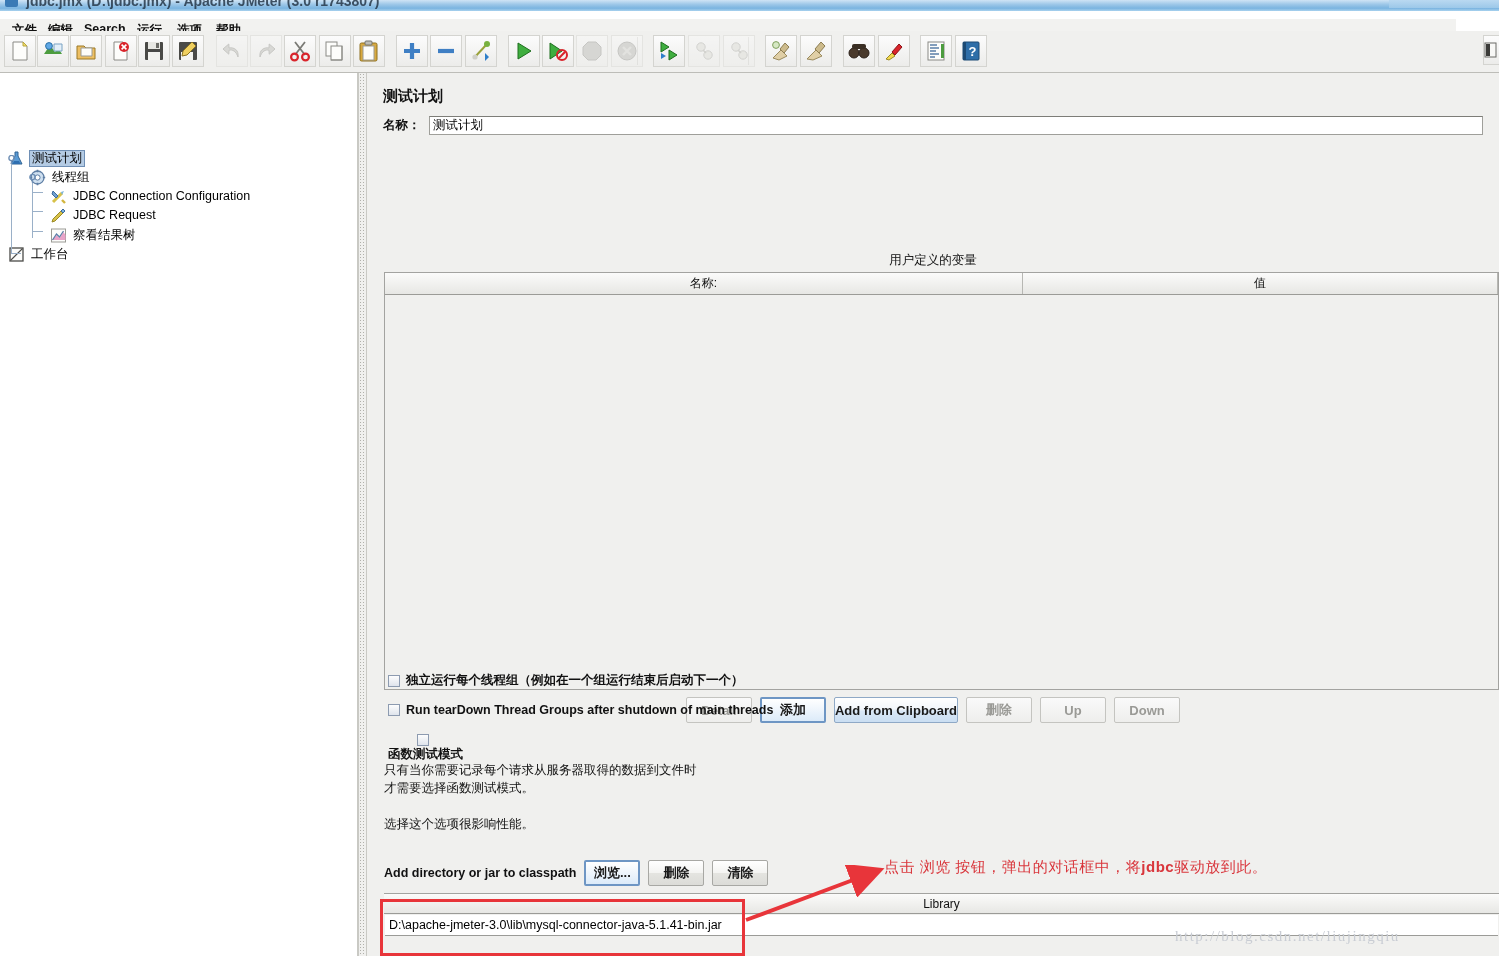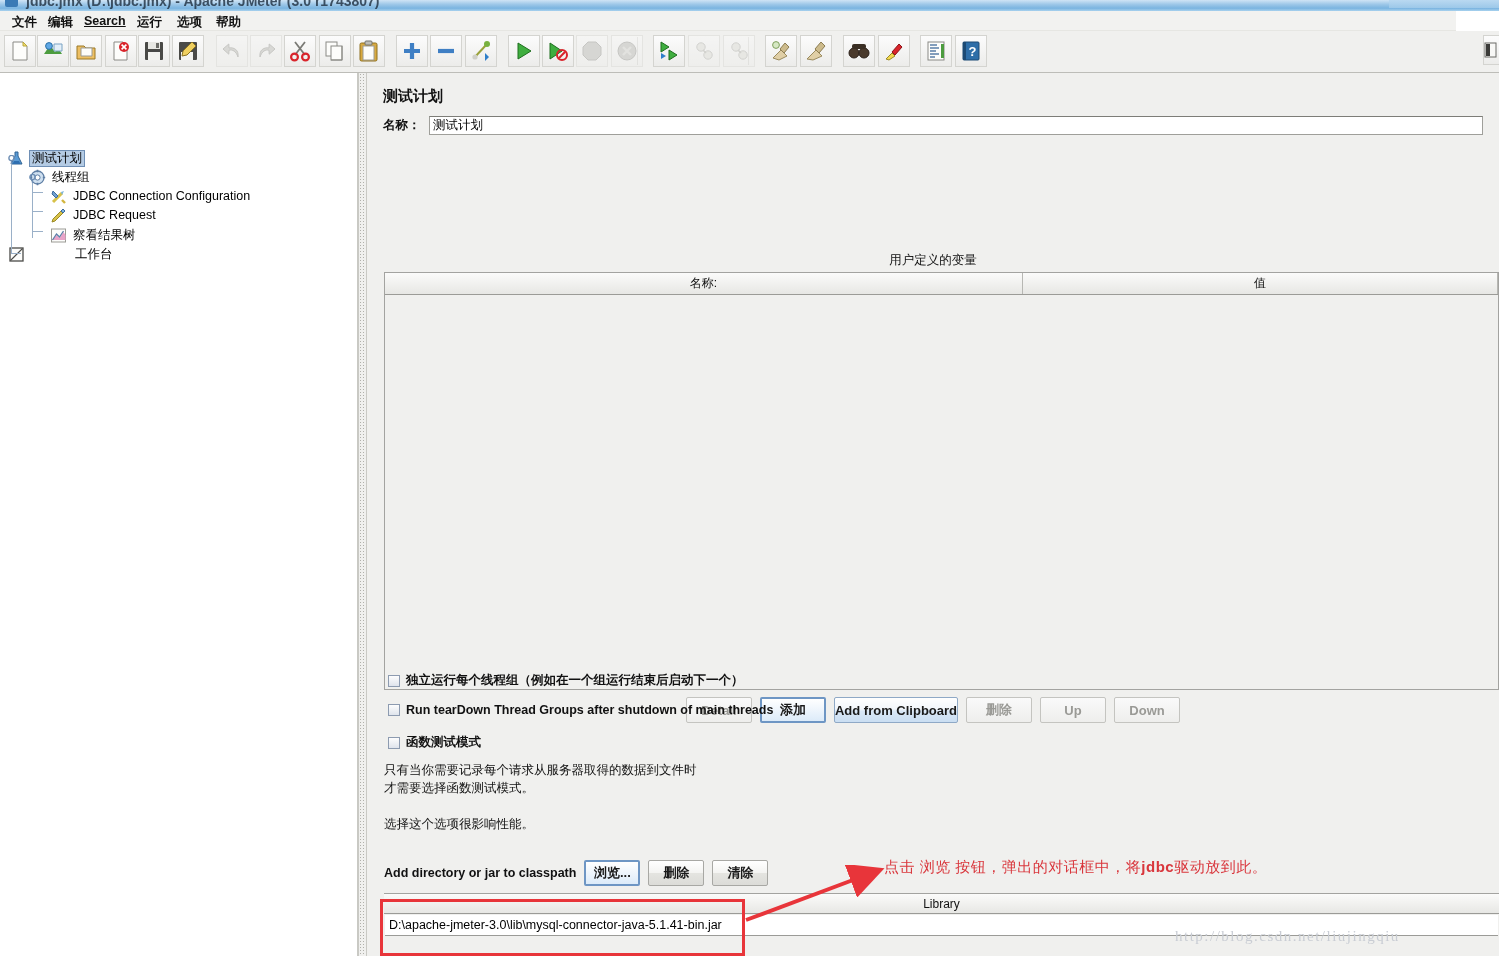--- a/index.html
+++ b/index.html
@@ -31,21 +31,21 @@
     position: absolute; left: 5px; top: -6px; width: 13px; height: 13px;
     background: #3a7ab5; border-radius: 2px;
   }
   #titlebar .tb-right {
     position: absolute; right: 0; top: -10px; width: 110px; height: 18px;
     background: linear-gradient(to bottom,#dfeefb,#9cc8e9);
   }
 
   
   #menubar {
-    position: absolute; left: 0; top: 11px; width: 1456px; height: 20px;
+    position: absolute; left: 0; top: 19px; width: 1456px; height: 20px;
     background: #f2f2f0;
     border-bottom: 1px solid #e6e6e2;
     box-sizing: border-box;
   }
   #menubar .menu-item {
     position: absolute; top: 2px;
     font-size: 12.5px; font-weight: bold; color: #111;
     padding: 1px 4px; cursor: default; white-space: nowrap;
   }
 
@@ -570,21 +570,21 @@
         <span class="tlabel">JDBC Request</span>
       </div>
       <div class="tnode" style="left: 50px; top: 153px;">
         <span class="ticon"><svg width="17" height="17" viewBox="0 0 17 17">
             <rect x="1.5" y="2" width="14" height="13" fill="#fdfdfb" stroke="#9b9b95"></rect>
             <path d="M2.5 13l4-5 3 3 4-6 2 3v5z" fill="#e8a3c8"></path>
             <path d="M2.5 13l4-6 3 3 4-6" fill="none" stroke="#5b7fa8" stroke-width="1.3"></path>
           </svg></span>
         <span class="tlabel">察看结果树</span>
       </div>
-      <div class="tnode" style="left: 8px; top: 172px; gap: 44px;">
+      <div class="tnode" style="left: 8px; top: 172px;">
         <span class="ticon"><svg width="17" height="17" viewBox="0 0 17 17">
             <rect x="2" y="2" width="13" height="13" fill="#fdfdfb" stroke="#4a4a47" stroke-width="1.3"></rect>
             <path d="M2.6 14.4L14.4 2.6" stroke="#4a4a47" stroke-width="1.3"></path>
           </svg></span>
         <span class="tlabel">工作台</span>
       </div>
       <div class="tline" style="left: 11px; top: 88px; width: 1px; height: 92px;"></div>
       <div class="tline" style="left: 11px; top: 180px; width: 10px; height: 1px;"></div>
       <div class="handle" style="left: 7px; top: 80px;"><svg width="9" height="9" viewBox="0 0 9 9">
           <circle cx="4.5" cy="3" r="2.6" fill="none" stroke="#6f8fb5" stroke-width="1.4"></circle>
@@ -658,21 +658,21 @@
 <div id="watermark">http://blog.csdn.net/liujingqiu</div>
 
 <div class="cbrow" style="top: 672px;">
     <span class="cbox"></span>
     <span>独立运行每个线程组（例如在一个组运行结束后启动下一个）</span>
   </div>
 <div class="cbrow" style="top: 703px;">
     <span class="cbox"></span>
     <span>Run tearDown Thread Groups after shutdown of main threads</span>
   </div>
-<div class="cbrow" style="top: 734px;">
+<div class="cbrow" style="top: 734px; flex-direction: column;">
     <span class="cbox"></span>
     <span>函数测试模式</span>
   </div>
 <div class="desc" style="top: 761px;">只有当你需要记录每个请求从服务器取得的数据到文件时</div>
 <div class="desc" style="top: 779px;">才需要选择函数测试模式。</div>
 <div class="desc" style="top: 815px;">选择这个选项很影响性能。</div>
 <div id="cp-row">
     <span id="cp-label">Add directory or jar to classpath</span>
     <div class="jbtn focus" style="min-width: 56px;">浏览...</div>
     <div class="jbtn" style="min-width: 56px;">删除</div>

